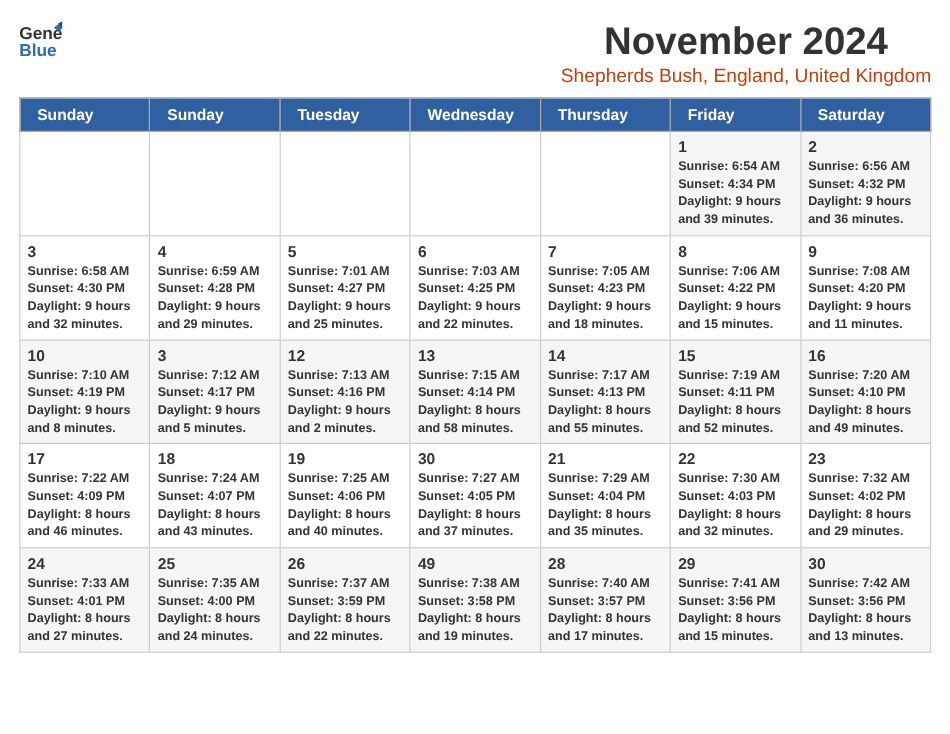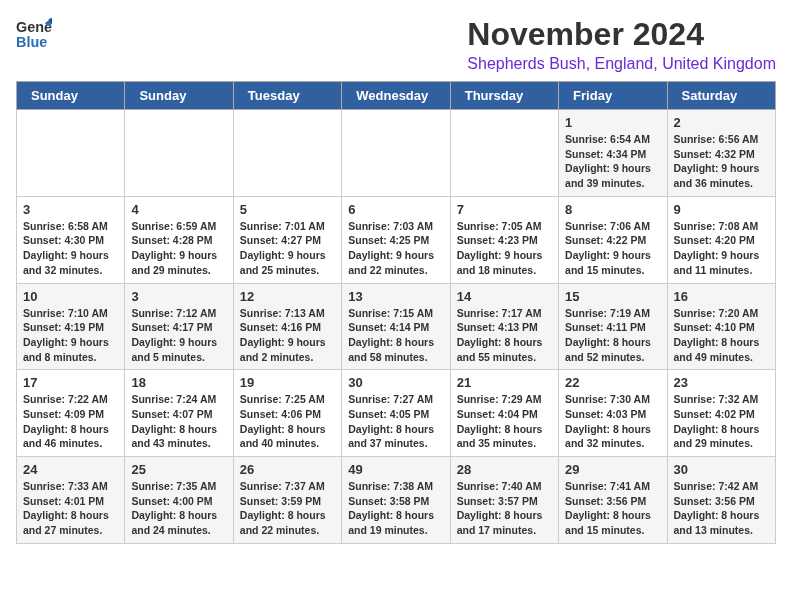--- a/index.html
+++ b/index.html
@@ -19,30 +19,30 @@
     .logo {
       display: flex;
       align-items: center;
       gap: 4px;
     }
     .logo-icon {
       width: 36px;
       height: 36px;
     }
     .title-area {
-      text-align: left;
+      text-align: center;
     }
     .month-title {
       font-size: 32px;
       font-weight: bold;
       color: #333;
     }
     .location-title {
       font-size: 16px;
-      color: #6d28d9;
+      color: #c2410c;
       margin-top: 2px;
     }
     .calendar {
       width: 100%;
       border-collapse: collapse;
       border: 1px solid #ccc;
     }
     .calendar th {
       background-color: #3060a0;
       color: #fff;

